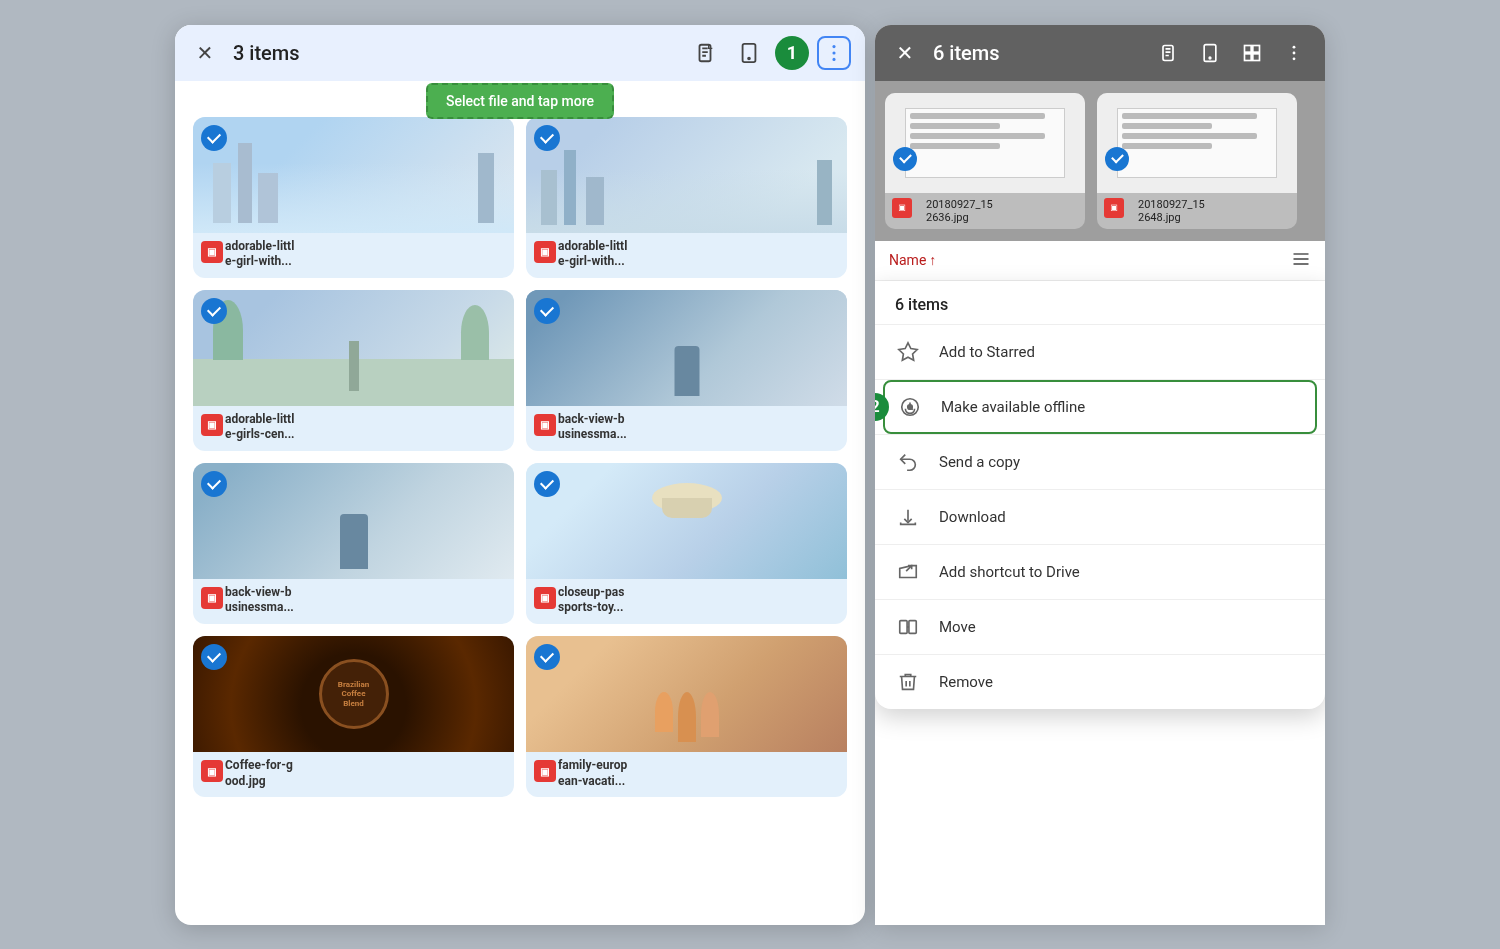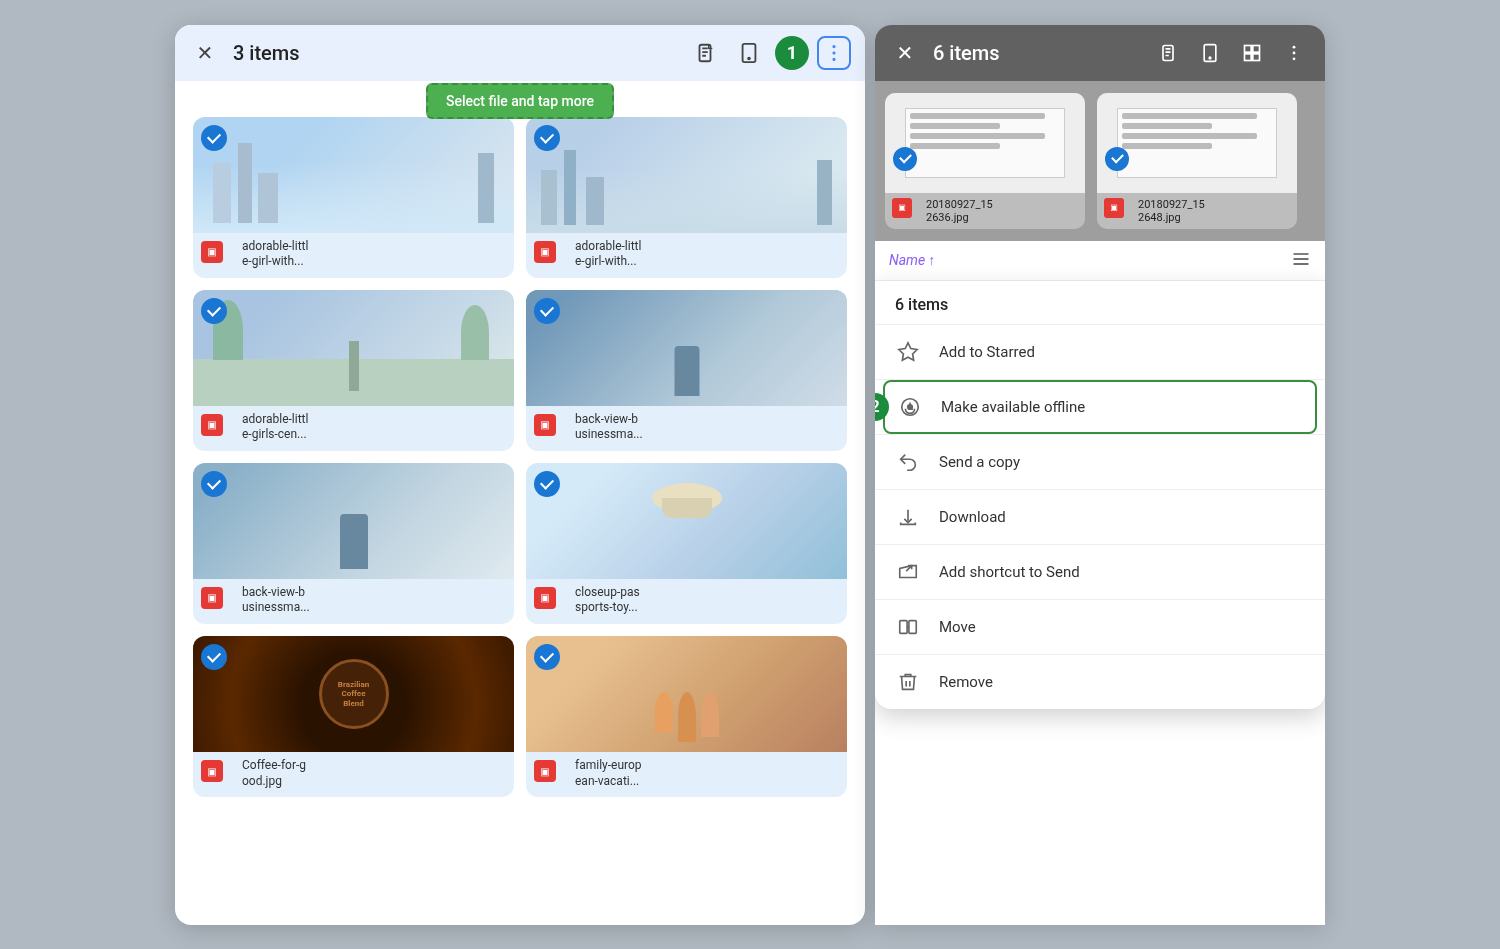--- a/index.html
+++ b/index.html
@@ -159,21 +159,22 @@
       width: 10px; height: 6px;
       border-left: 2.5px solid #fff;
       border-bottom: 2.5px solid #fff;
       transform: rotate(-45deg) translate(1px, -1px);
     }
 
     .file-info {
       display: flex;
       align-items: flex-start;
       padding: 6px 8px 8px 8px;
-      gap: 19px;
+      gap: 2px;
+      font-weight: bold;
     }
 
     .file-icon {
       width: 22px; height: 22px;
       background: #e53935;
       border-radius: 4px;
       flex-shrink: 0;
       margin-top: 2px;
       display: flex; align-items: center; justify-content: center;
     }
@@ -337,23 +338,23 @@
     .sort-bar {
       background: #fff;
       display: flex;
       align-items: center;
       padding: 8px 14px;
       border-bottom: 1px solid #eee;
     }
 
     .sort-label {
       font-size: 14px;
-      color: #8b5cf6;
+      color: #b91c1c;
       flex: 1;
-      display: flex; align-items: center; gap: 3px; font-style: italic;
+      display: flex; align-items: center; gap: 3px;
     }
 
     .sort-icon {
       font-size: 14px;
       color: #555;
       cursor: pointer;
     }
 
     
     .context-menu {
@@ -719,21 +720,21 @@
       <div class="menu-divider"></div>
 
       <div class="menu-item">
         <div class="menu-item-icon">
           <svg width="22" height="22" viewBox="0 0 24 24" fill="none" stroke="#666" stroke-width="1.8">
             <polygon points="3,8 3,18 21,18 21,5 16,5" fill="none"></polygon>
             <path d="M12 5 L16 5 L16 9"></path>
             <path d="M16 5 L10 11"></path>
           </svg>
         </div>
-        <span class="menu-item-label">Add shortcut to Send</span>
+        <span class="menu-item-label">Add shortcut to Drive</span>
       </div>
       <div class="menu-divider"></div>
 
       <div class="menu-item">
         <div class="menu-item-icon">
           <svg width="22" height="22" viewBox="0 0 24 24" fill="none" stroke="#666" stroke-width="1.8">
             <rect x="3" y="5" width="8" height="14" rx="1"></rect>
             <rect x="13" y="5" width="8" height="14" rx="1"></rect>
             <path d="M11 12 H13"></path>
           </svg>

